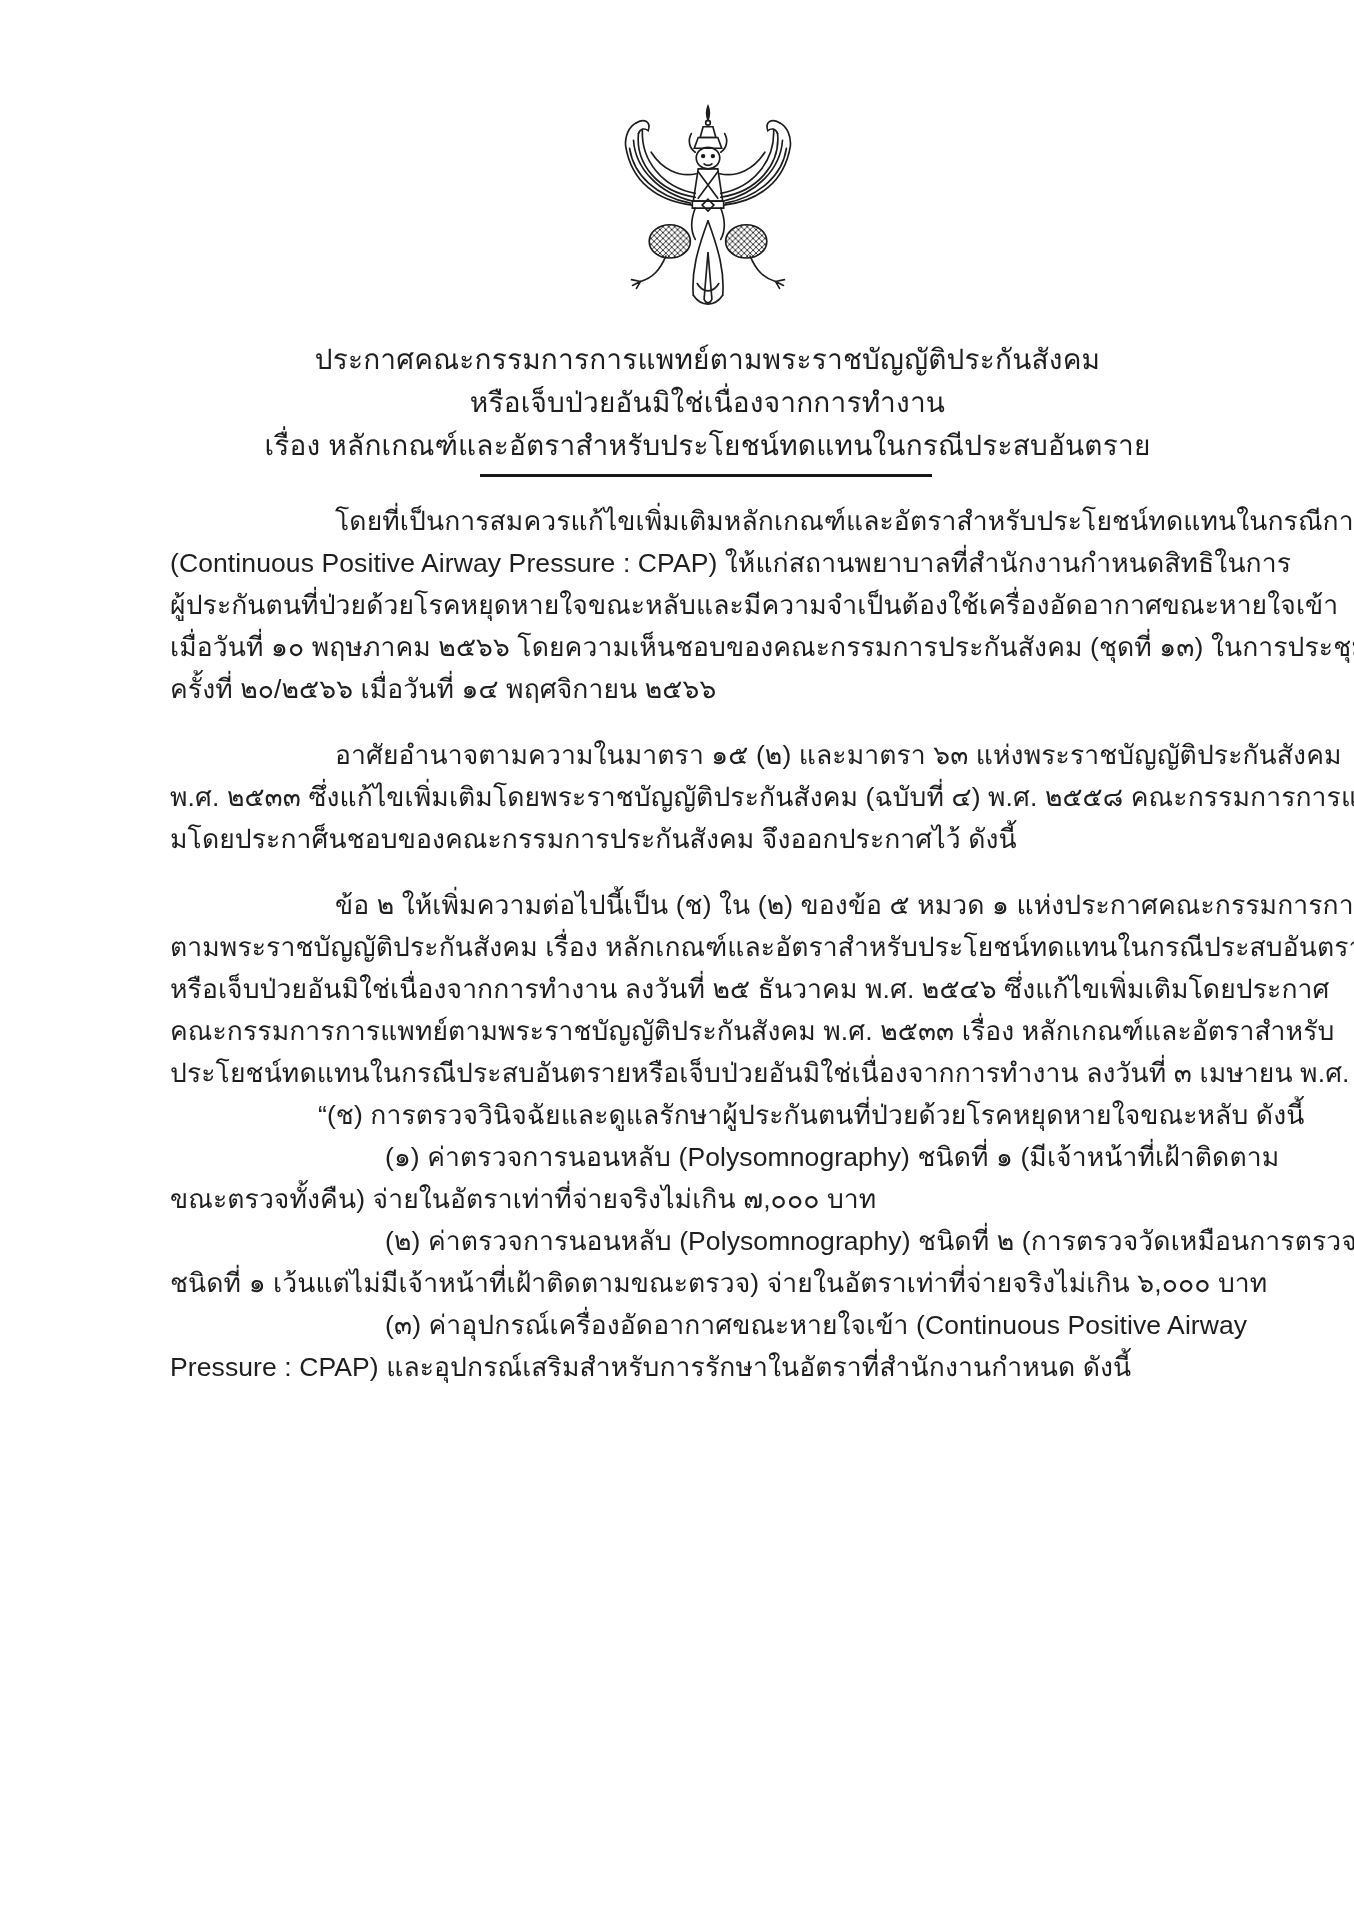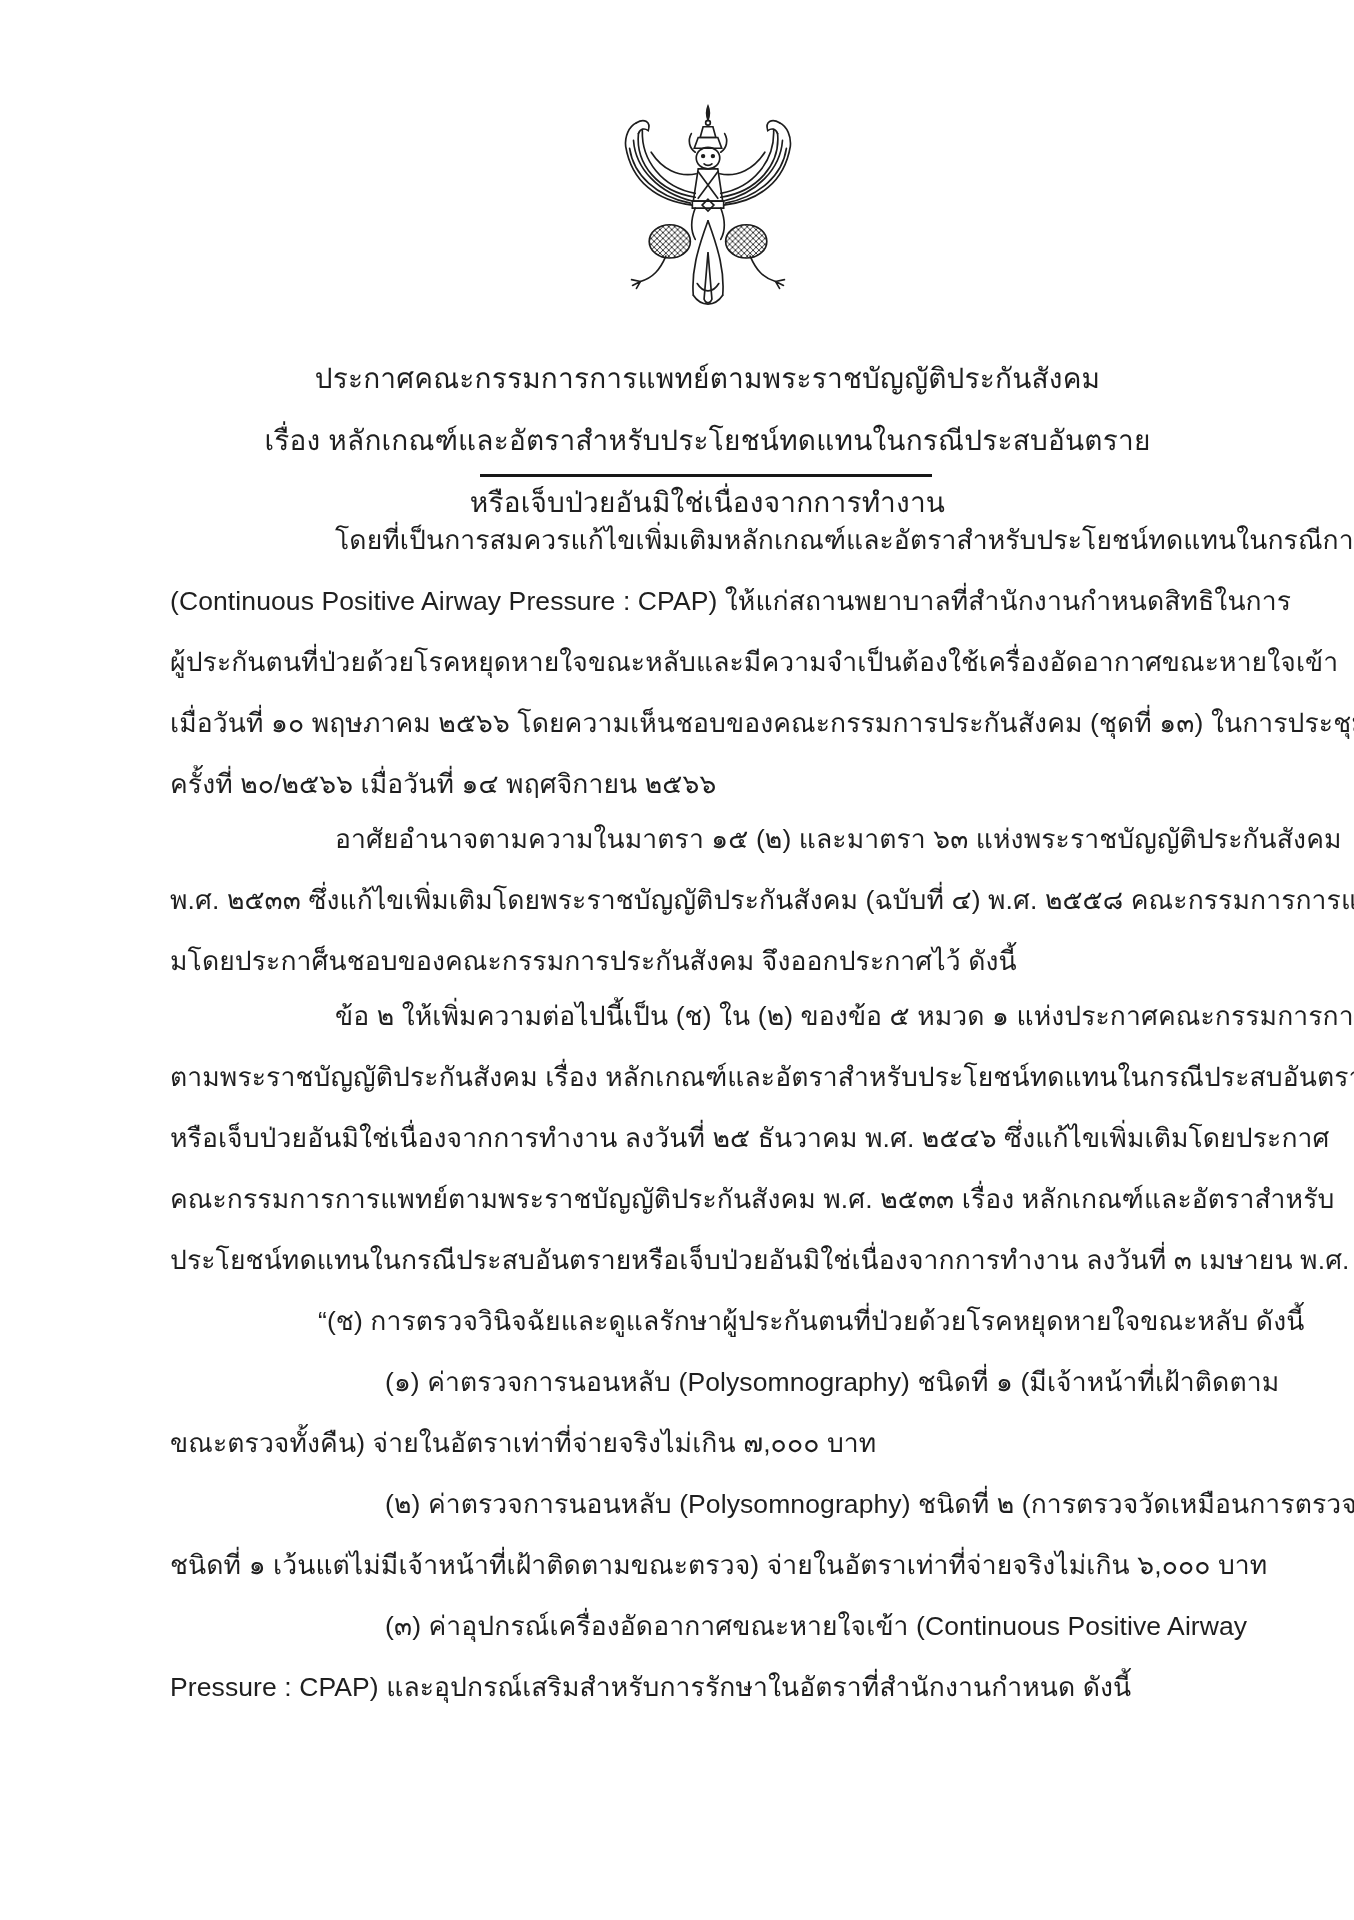--- a/index.html
+++ b/index.html
@@ -32,25 +32,25 @@
     width:452px;height:3px;
     background:#171717;
   }
   .body-block{
     position:absolute;
     top:500px;left:170px;width:1078px;
     font-size:26.5px;
     line-height:42px;
     letter-spacing:.1px;
   }
-  .ln{white-space:nowrap;margin-top:19px;}
+  .ln{white-space:nowrap;}
   .ind-p{padding-left:165px;}   
   .ind-q{padding-left:148px;}   
   .ind-n{padding-left:215px;}   
-  .gap{margin-top:13px;}        
+  .gap{margin-top:24px;}        
 </style>
 </head>
 <body>
 
 <div class="page">
 
   <div class="emblem">
     <svg viewBox="0 0 200 220" xmlns="http://www.w3.org/2000/svg">
       <defs>
         <pattern id="xh" width="6" height="6" patternUnits="userSpaceOnUse">
@@ -105,22 +105,22 @@
         <path d="M100,120 C111,150 117,172 115,196"></path>
         <path d="M85,196 C93,208 107,208 115,196"></path>
         <path d="M89,184 C95,194 105,194 111,184"></path>
         <path d="M100,152 L96,200 C98,205 102,205 104,200 Z"></path>
       </g>
     </svg>
   </div>
 
   <div class="title-block">
     <div class="ln">ประกาศคณะกรรมการการแพทย์ตามพระราชบัญญัติประกันสังคม</div>
+    <div class="ln">หรือเจ็บป่วยอันมิใช่เนื่องจากการทำงาน</div>
     <div class="ln">เรื่อง หลักเกณฑ์และอัตราสำหรับประโยชน์ทดแทนในกรณีประสบอันตราย</div>
-    <div class="ln">หรือเจ็บป่วยอันมิใช่เนื่องจากการทำงาน</div>
   </div>
 
   <div class="divider"></div>
 
   <div class="body-block">
     <div class="ln ind-p">โดยที่เป็นการสมควรแก้ไขเพิ่มเติมหลักเกณฑ์และอัตราสำหรับประโยชน์ทดแทนในกรณีการรักษา</div>
     <div class="ln">(Continuous Positive Airway Pressure : CPAP) ให้แก่สถานพยาบาลที่สำนักงานกำหนดสิทธิในการ</div>
     <div class="ln">ผู้ประกันตนที่ป่วยด้วยโรคหยุดหายใจขณะหลับและมีความจำเป็นต้องใช้เครื่องอัดอากาศขณะหายใจเข้า</div>
     <div class="ln">เมื่อวันที่ ๑๐ พฤษภาคม ๒๕๖๖ โดยความเห็นชอบของคณะกรรมการประกันสังคม (ชุดที่ ๑๓) ในการประชุม</div>
     <div class="ln">ครั้งที่ ๒๐/๒๕๖๖ เมื่อวันที่ ๑๔ พฤศจิกายน ๒๕๖๖</div>

